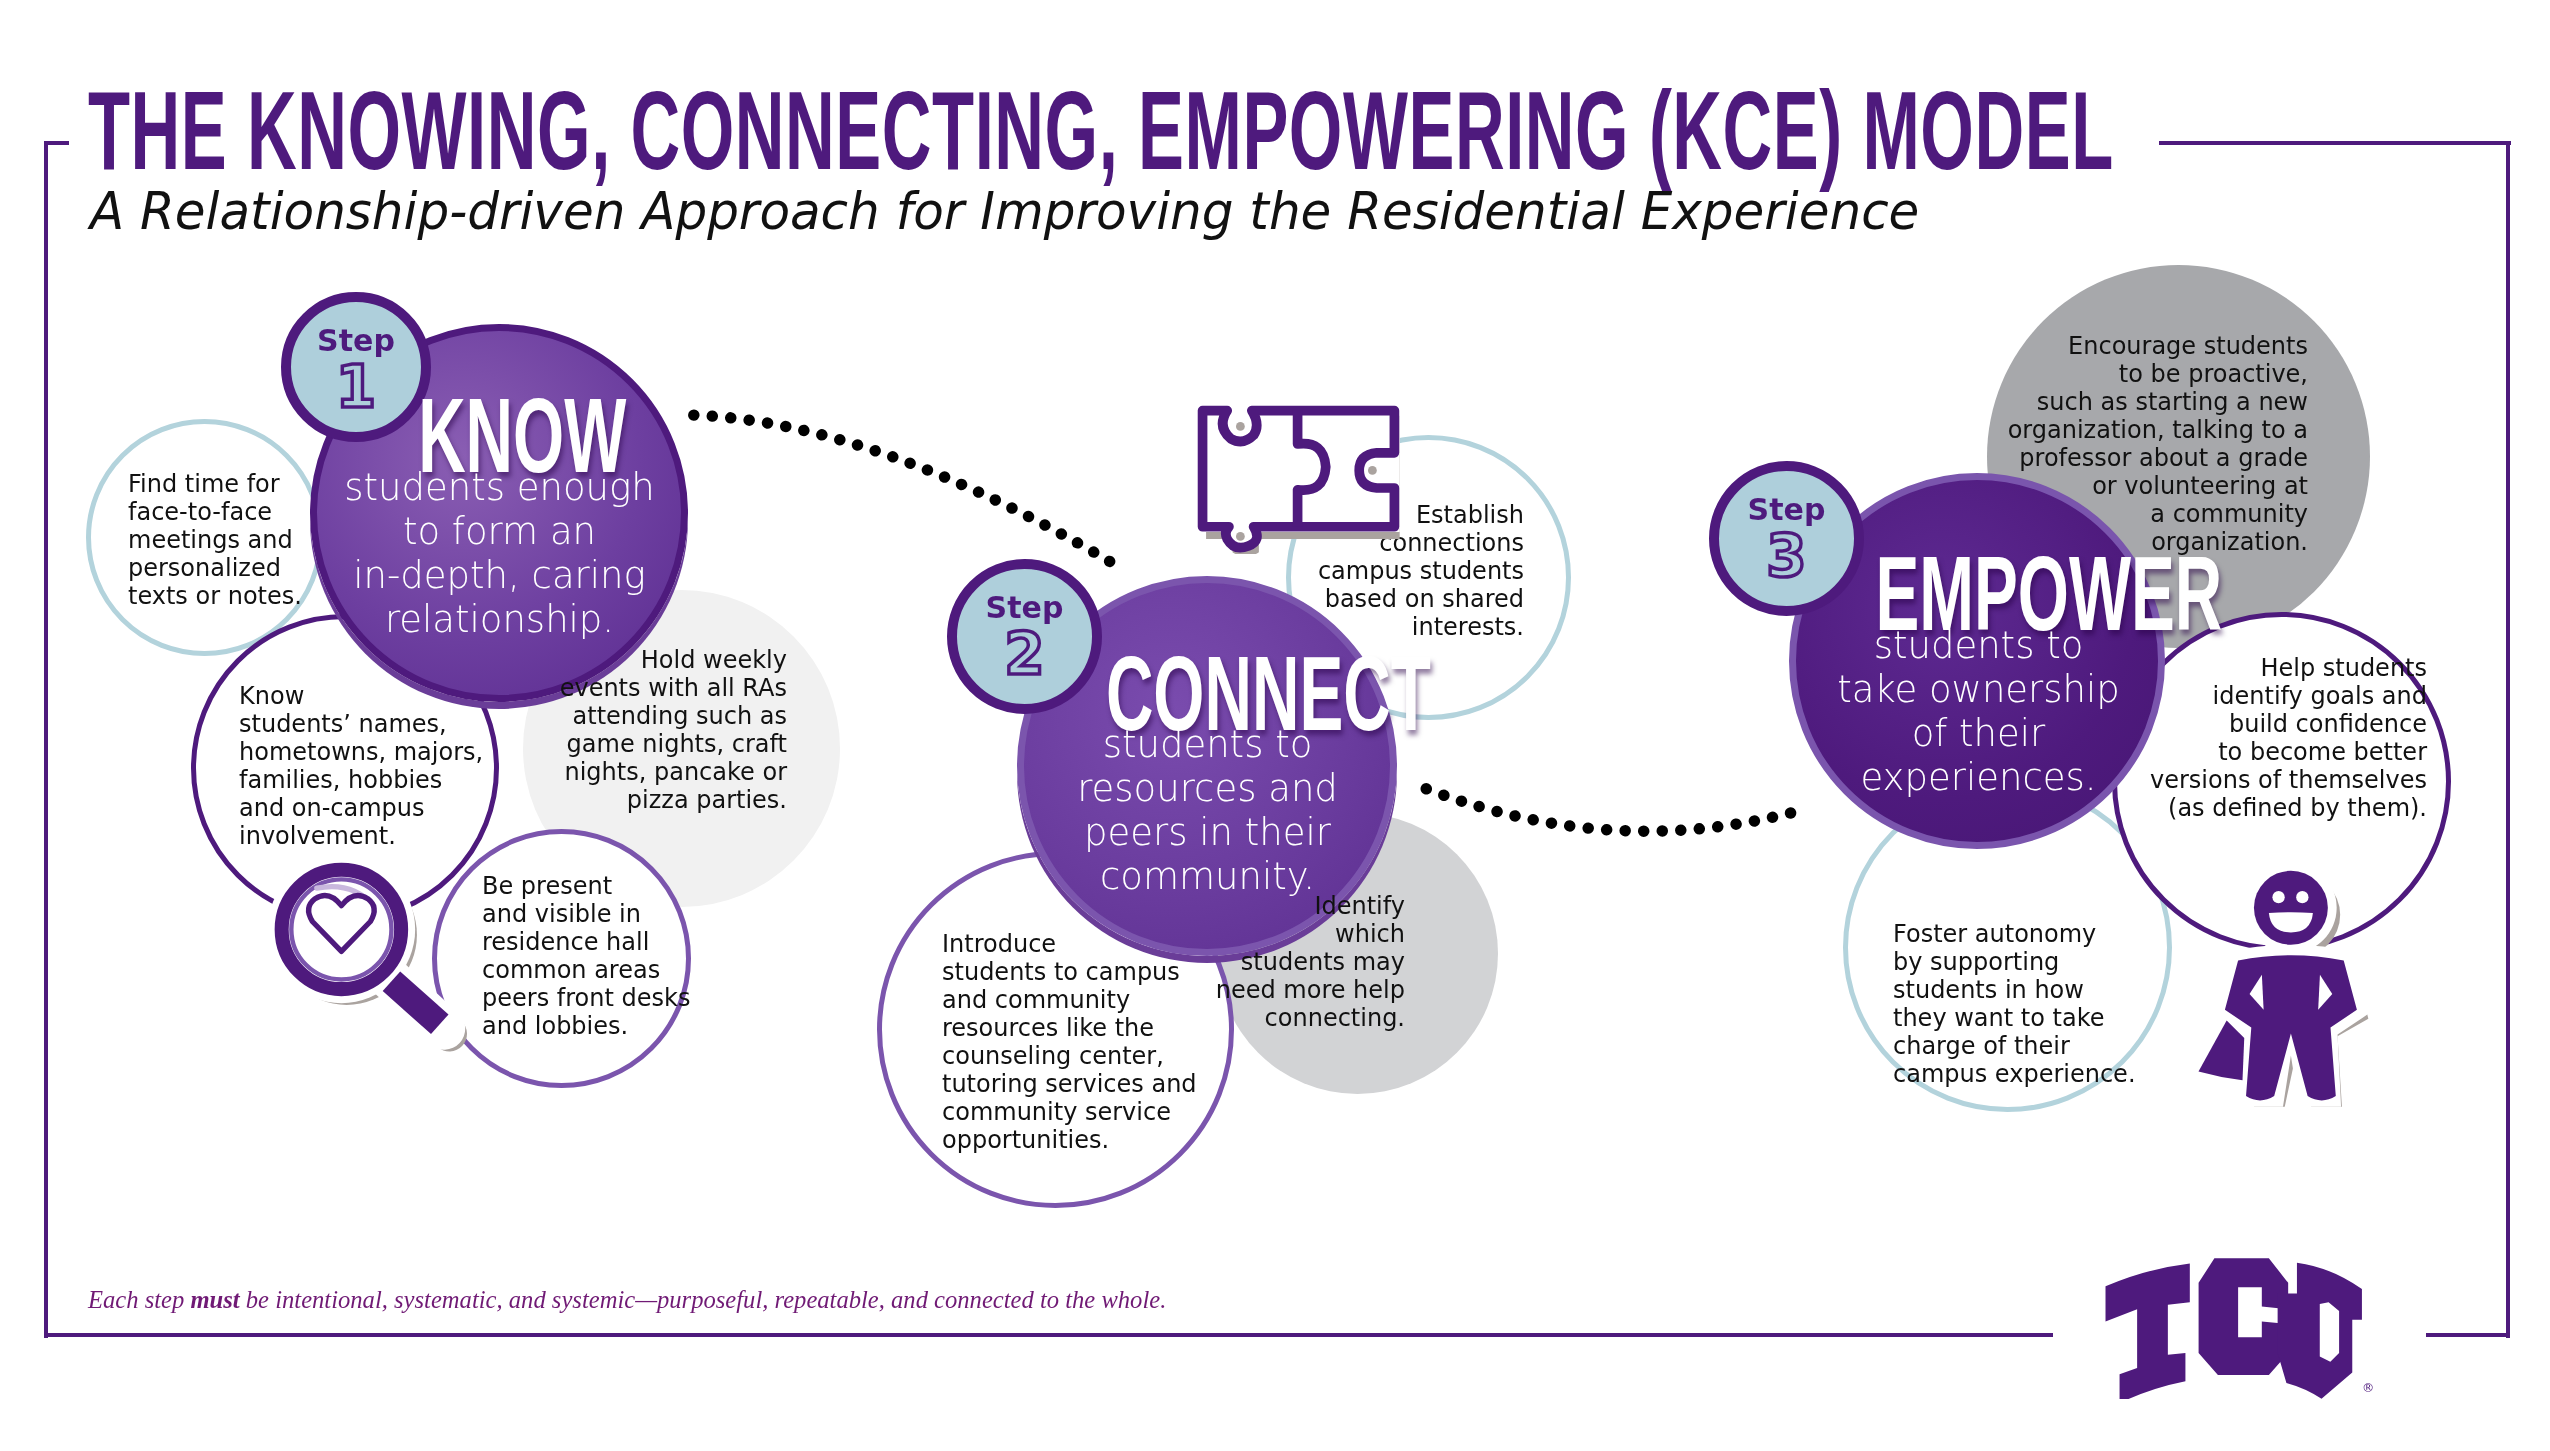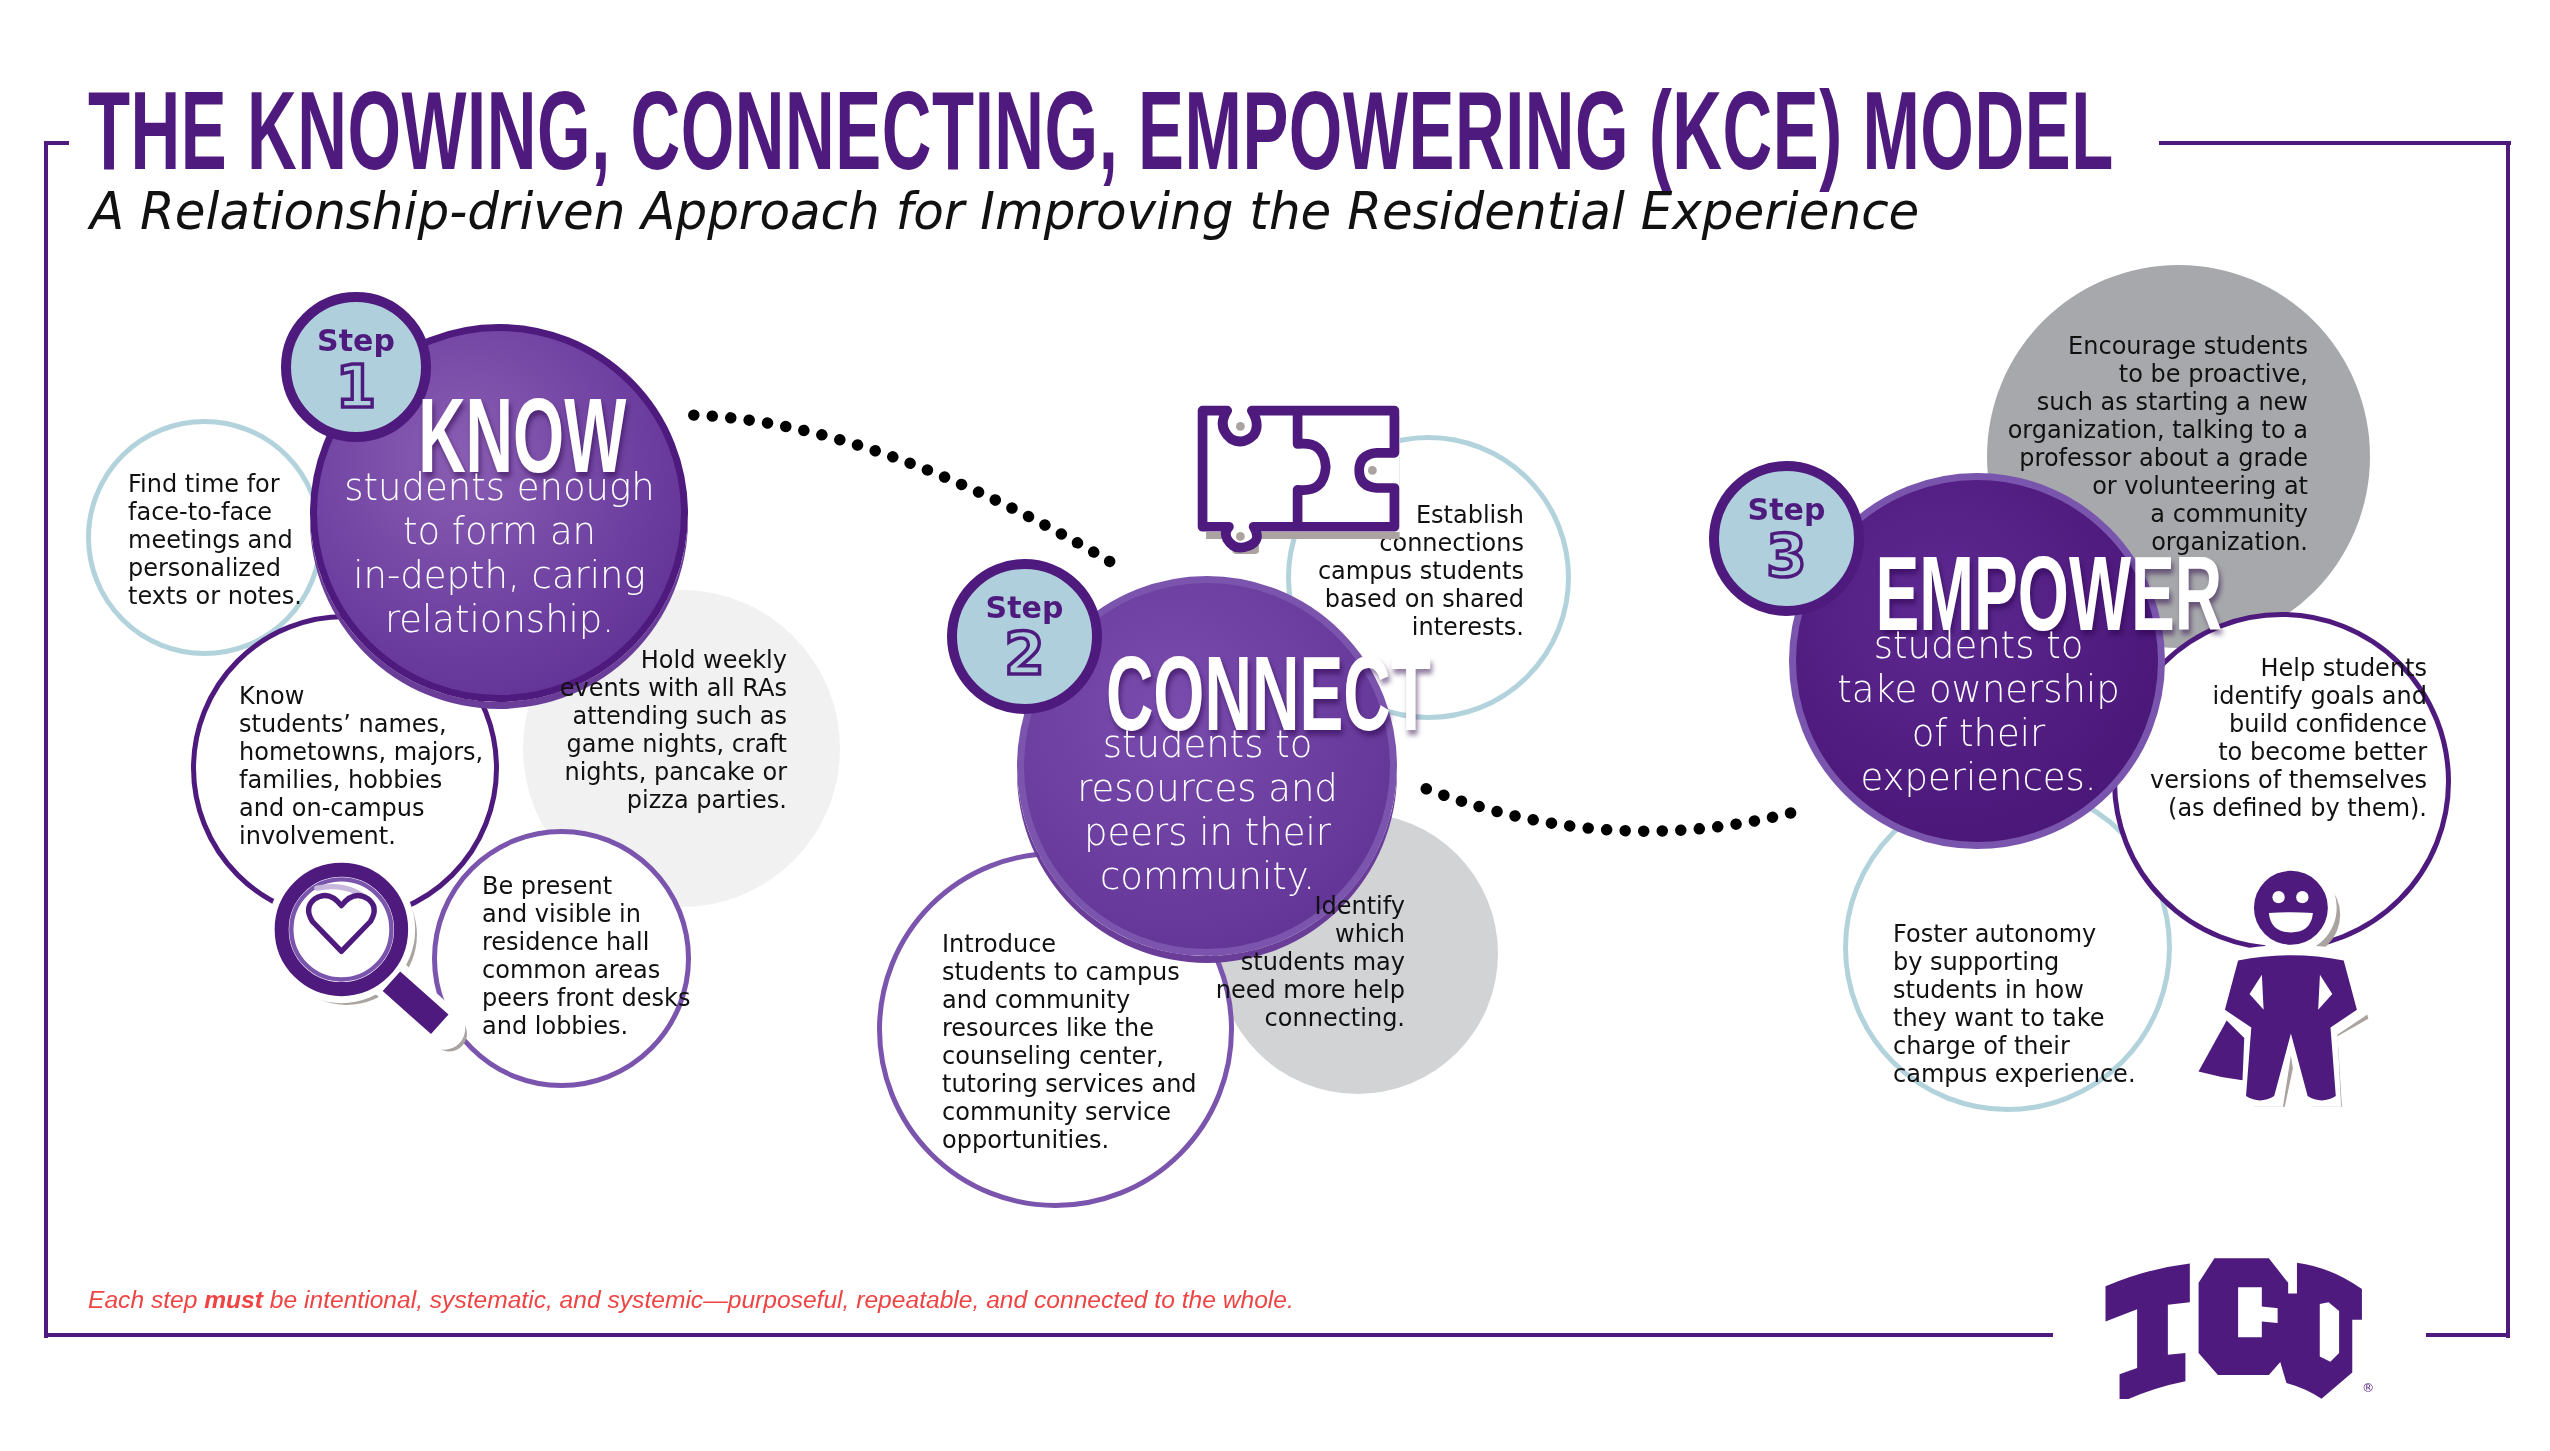--- a/index.html
+++ b/index.html
@@ -31,22 +31,22 @@
   .badge { position: absolute; border-radius: 50%; background: #aecfdb; border: 10.6px solid #4e1a7d; box-sizing: border-box; text-align: center; }
   .badge .step { display: block; font-weight: 700; font-size: 30px; color: #4e1a7d; margin-top: 21px; font-family: "DejaVu Sans", sans-serif; }
   .badge .num { display: block; font-weight: 700; font-size: 58px; line-height: 58px; color: #aecfdb;
                 -webkit-text-stroke: 3.5px #4e1a7d; font-family: "DejaVu Sans", sans-serif; }
   .outline-blue { border: 5.3px solid #b3d3dc; background: #fff; }
   .outline-purple { border: 5.3px solid #4e1a7d; background: #fff; }
   .outline-lav { border: 5.3px solid #7b55ad; background: #fff; }
   .gray-light { background: #f1f1f1; }
   .gray-mid { background: #d2d3d5; }
   .gray-dark { background: #a7a8ab; }
-  #footer-note { position: absolute; left: 88px; top: 1286px; font-family: Liberation Sans, sans-serif;
-                 font-style: italic; font-size: 24.6px; color: #ef4444; white-space: nowrap; font-weight: 300; }
+  #footer-note { position: absolute; left: 88px; top: 1286px; font-family: Liberation Serif, serif;
+                 font-style: italic; font-size: 24.6px; color: #701a75; white-space: nowrap; font-weight: 300; }
   #footer-note b { font-weight: 700; }
   #tcu-logo { position: absolute; left: 2102px; top: 1258px; width: 281px; height: 141px; }
   svg.overlay { position: absolute; left: 0; top: 0; }
 </style>
 </head>
 <body>
 
 <div class="frame-line" style="left:44px; top:141px; width:4.4px; height:1197px;"></div>
 <div class="frame-line" style="left:44px; top:141px; width:24.6px; height:4.4px;"></div>
 <div class="frame-line" style="left:2159px; top:141px; width:352px; height:4.4px;"></div>

